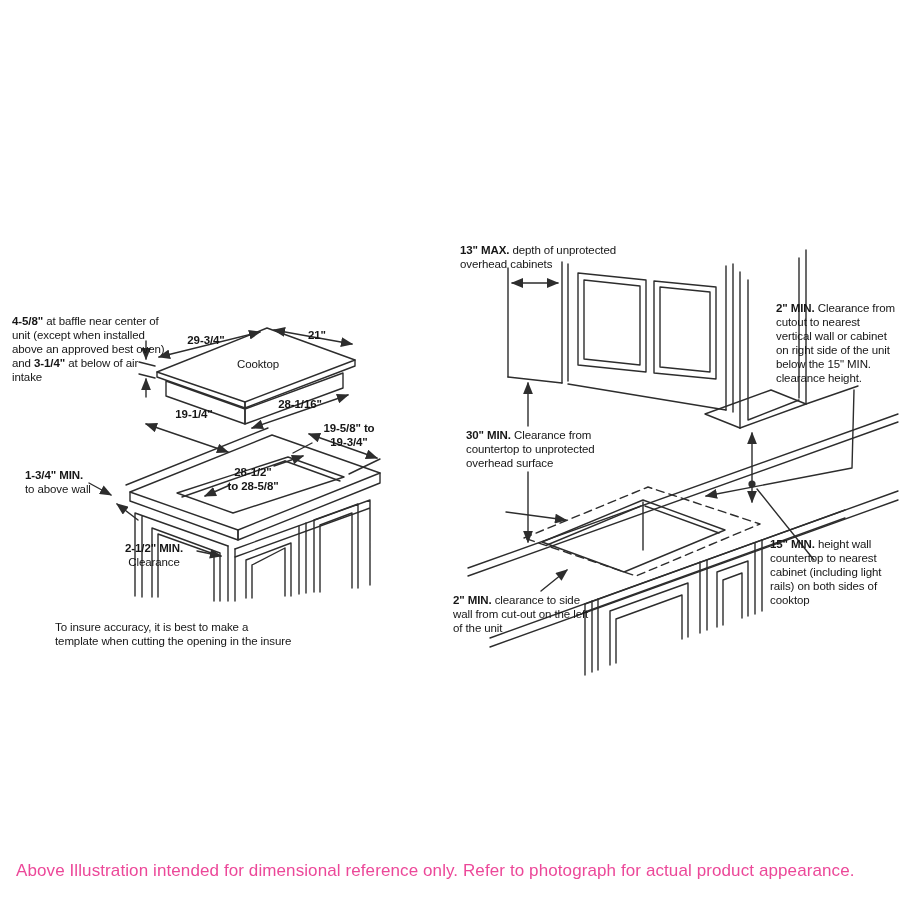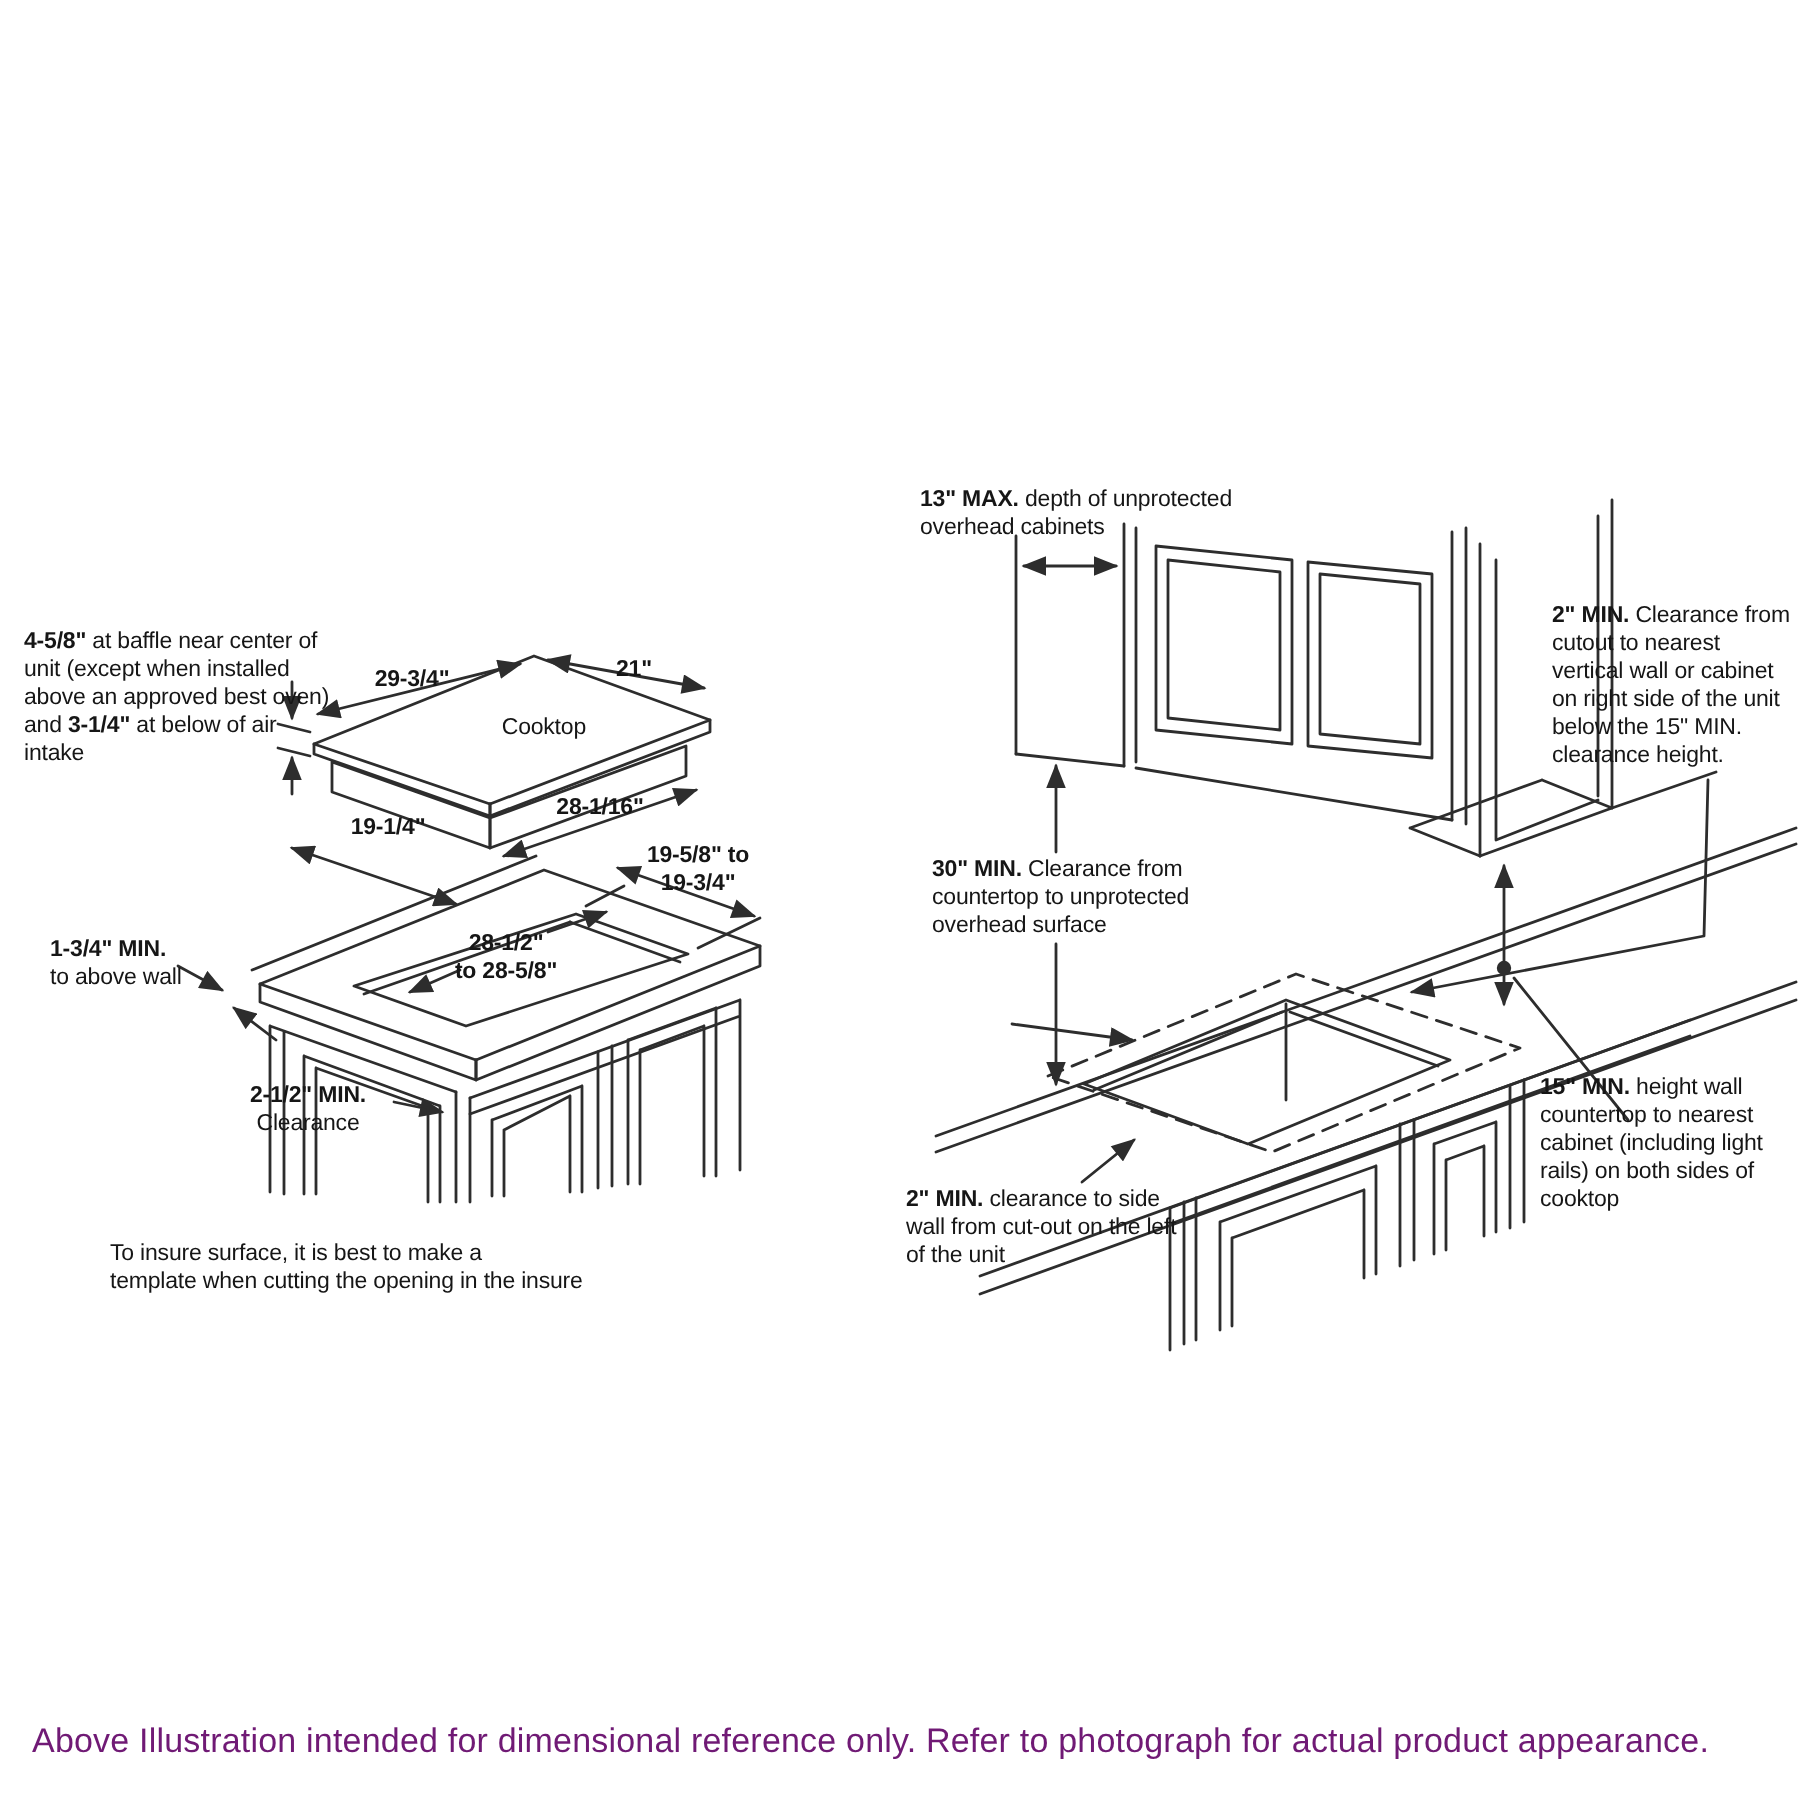--- a/index.html
+++ b/index.html
@@ -2,21 +2,21 @@
 <html><head>
 <meta charset="utf-8">
 <style>
   html,body{margin:0;padding:0;background:#e8e8e8;}
   #stage{position:relative;width:900px;height:900px;background:#ffffff;overflow:hidden;
          font-family:"Liberation Sans", sans-serif;}
   #diagram-svg{position:absolute;left:0;top:0;}
   .lbl{position:absolute;font-size:11.5px;line-height:14px;color:#161616;letter-spacing:-0.1px;}
   .lbl b{font-weight:bold;}
   .ctr{text-align:center;}
-  .caption{position:absolute;left:16px;top:861px;width:880px;font-size:17px;color:#701a75;
+  .caption{position:absolute;left:16px;top:861px;width:880px;font-size:17px;color:#ec4899;
            letter-spacing:0.1px;}
 </style>
 </head>
 <body>
 
 <div id="stage">
 
   <svg id="diagram-svg" width="900" height="900" viewBox="0 0 900 900" fill="none" stroke="#2d2d2d" stroke-width="1.4" stroke-linecap="round" stroke-linejoin="round">
     <defs>
       <marker id="ah" viewBox="0 0 10 8" refX="9" refY="4" markerWidth="9" markerHeight="7" orient="auto-start-reverse">
@@ -130,41 +130,41 @@
       <path d="M723,580 L742,573 M723,580 L723,625 M742,573 L742,618"></path>
     </g>
   </svg>
 
   <div class="lbl" style="left:12px;top:314px;width:155px;">
     <b>4-5/8"</b><span> at baffle near center of unit (except when installed above an approved best oven) and </span><b>3-1/4"</b><span> at below of air intake</span>
   </div>
 
   <div class="lbl ctr" style="left:175px;top:333px;width:62px;"><b>29-3/4"</b></div>
   <div class="lbl ctr" style="left:296px;top:328px;width:42px;"><b>21"</b></div>
-  <div class="lbl ctr" style="left:223px;top:357px;width:70px;text-align:right;"><span>Cooktop</span></div>
+  <div class="lbl ctr" style="left:223px;top:357px;width:70px;"><span>Cooktop</span></div>
   <div class="lbl ctr" style="left:163px;top:407px;width:62px;"><b>19-1/4"</b></div>
   <div class="lbl ctr" style="left:262px;top:397px;width:76px;"><b>28-1/16"</b></div>
 
   <div class="lbl ctr" style="left:297px;top:421px;width:104px;">
     <b>19-5/8" to</b><br><b>19-3/4"</b>
   </div>
   <div class="lbl ctr" style="left:203px;top:465px;width:100px;">
     <b>28-1/2"</b><br><b>to 28-5/8"</b>
   </div>
 
   <div class="lbl" style="left:25px;top:468px;width:90px;">
     <b>1-3/4" MIN.</b><br><span>to above wall</span>
   </div>
 
   <div class="lbl ctr" style="left:104px;top:541px;width:100px;">
     <b>2-1/2" MIN.</b><br><span>Clearance</span>
   </div>
 
   <div class="lbl" style="left:55px;top:620px;width:300px;">
-    <span>To insure surface, it is best to make a</span><br><span>template when cutting the opening in the insure</span>
+    <span>To insure accuracy, it is best to make a</span><br><span>template when cutting the opening in the insure</span>
   </div>
 
   <div class="lbl" style="left:460px;top:243px;width:168px;">
     <b>13" MAX.</b><span> depth of unprotected overhead cabinets</span>
   </div>
 
   <div class="lbl" style="left:776px;top:301px;width:122px;">
     <b>2" MIN.</b><span> Clearance from cutout to nearest vertical wall or cabinet on right side of the unit below the 15" MIN. clearance height.</span>
   </div>
 

